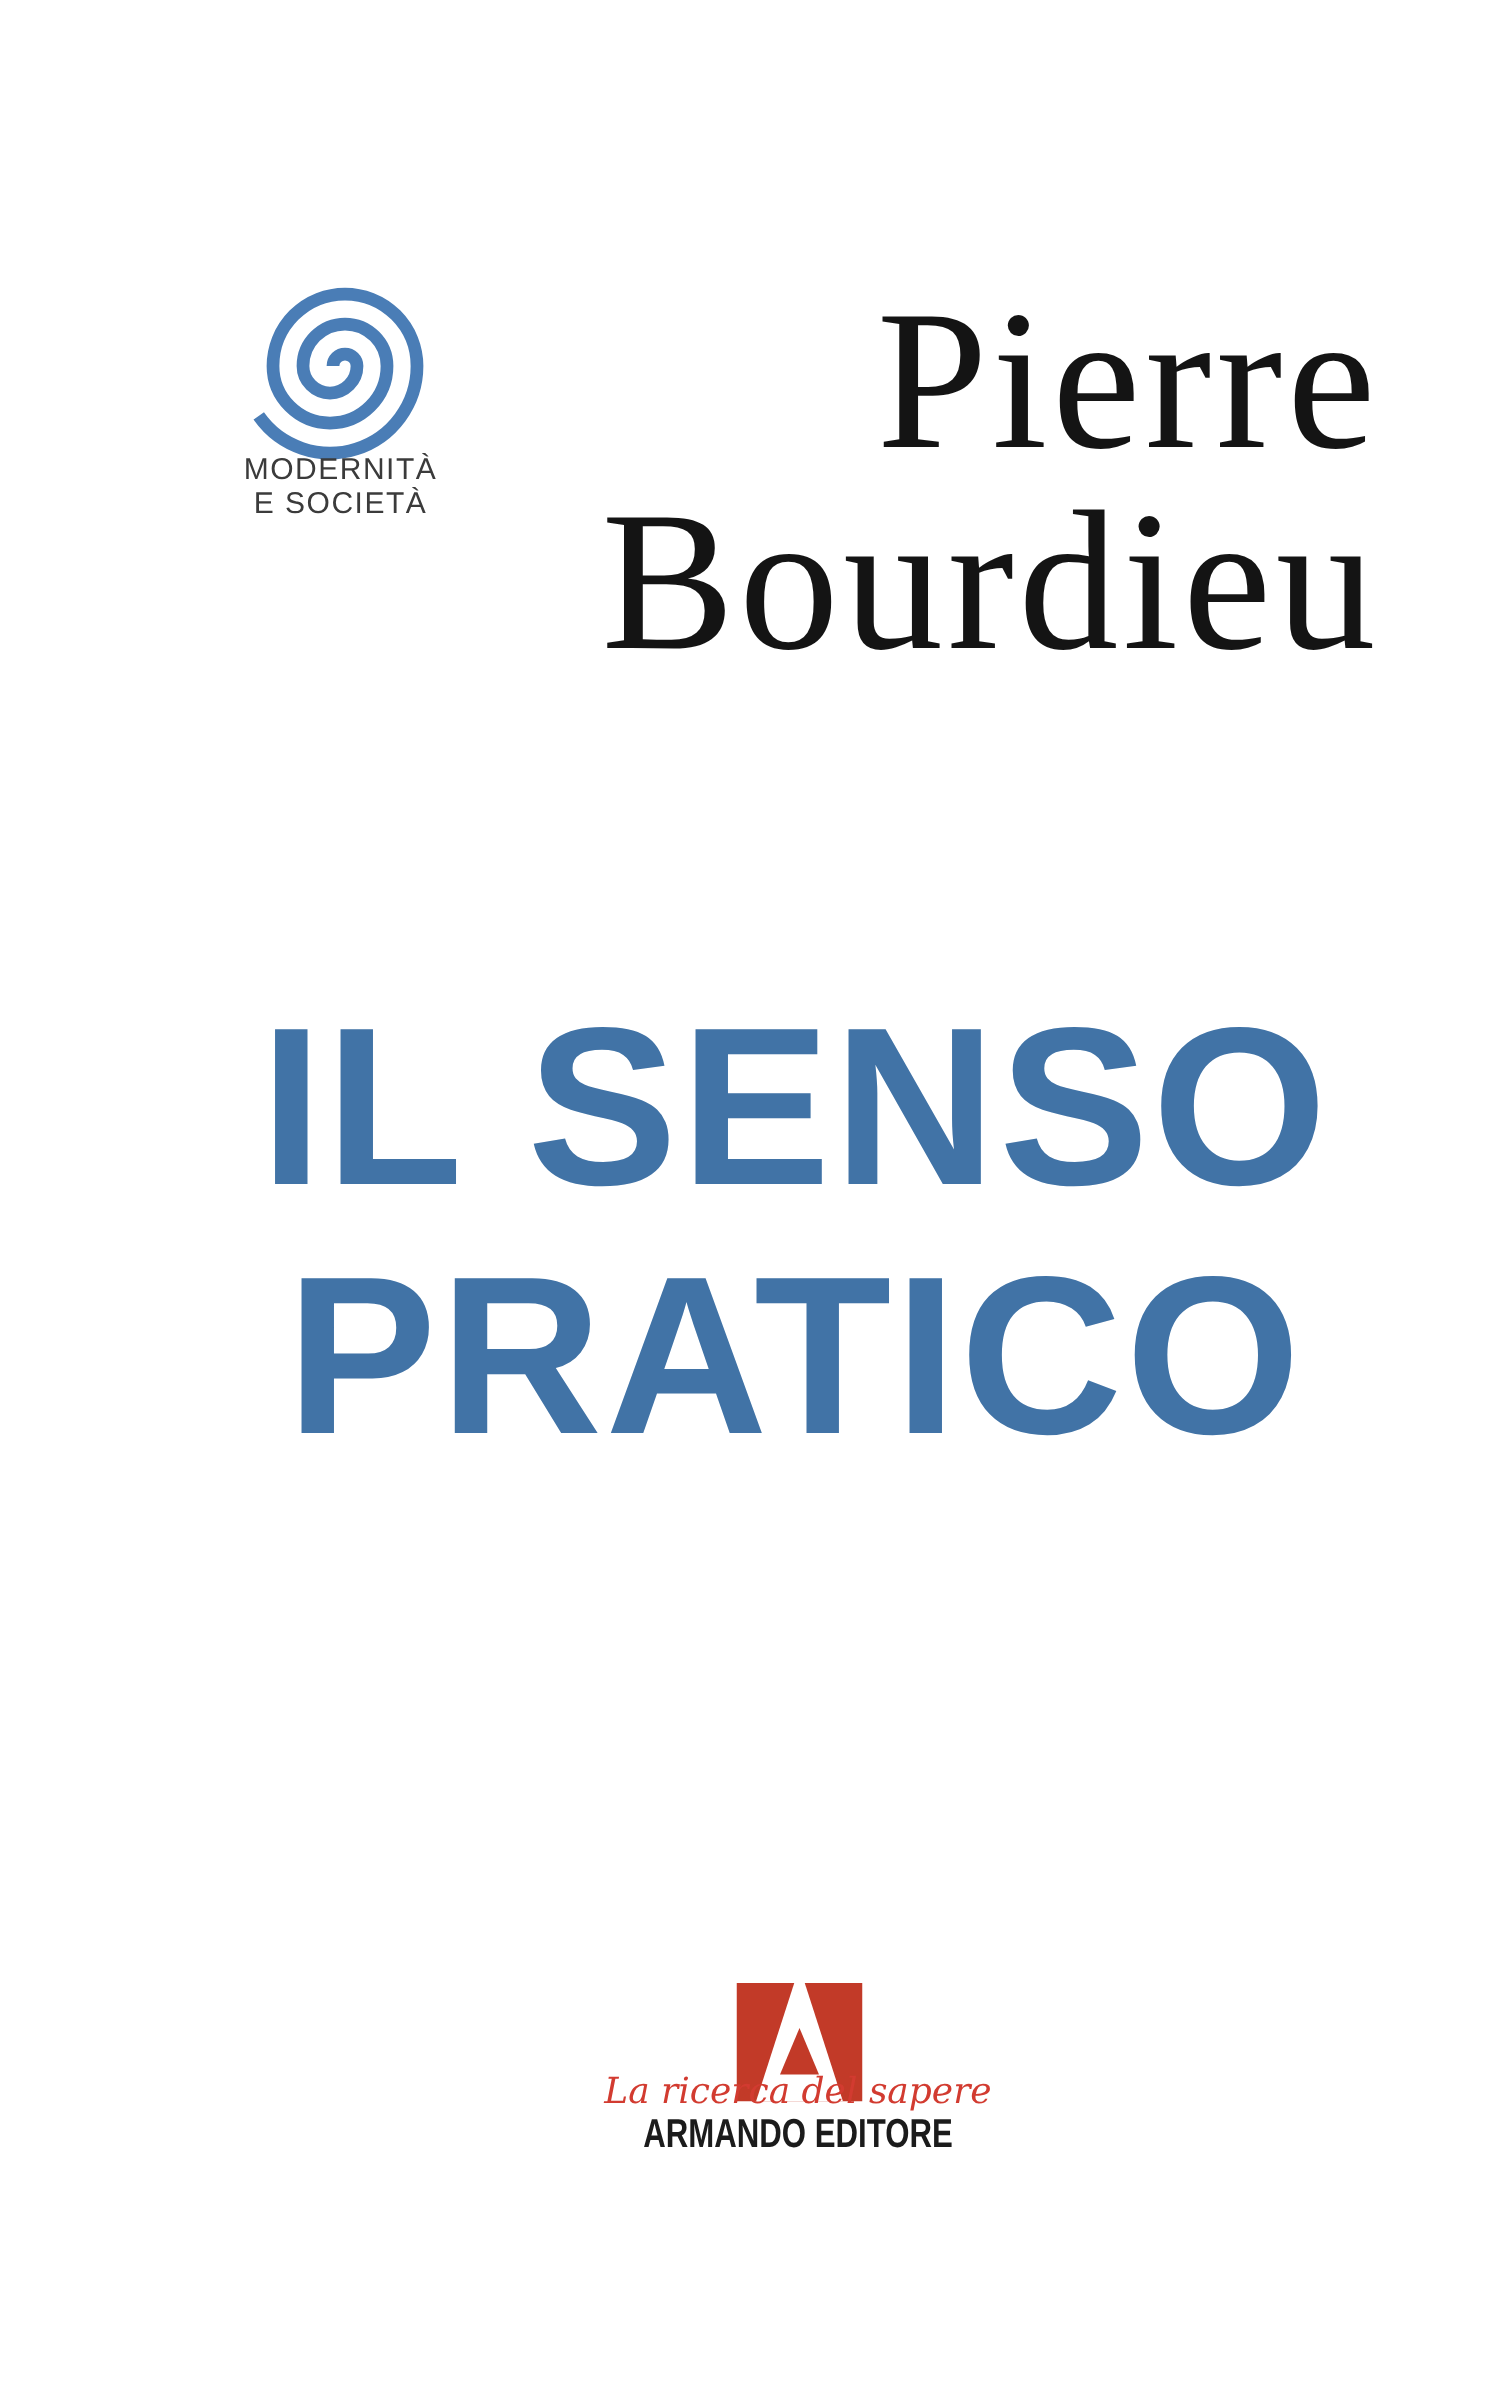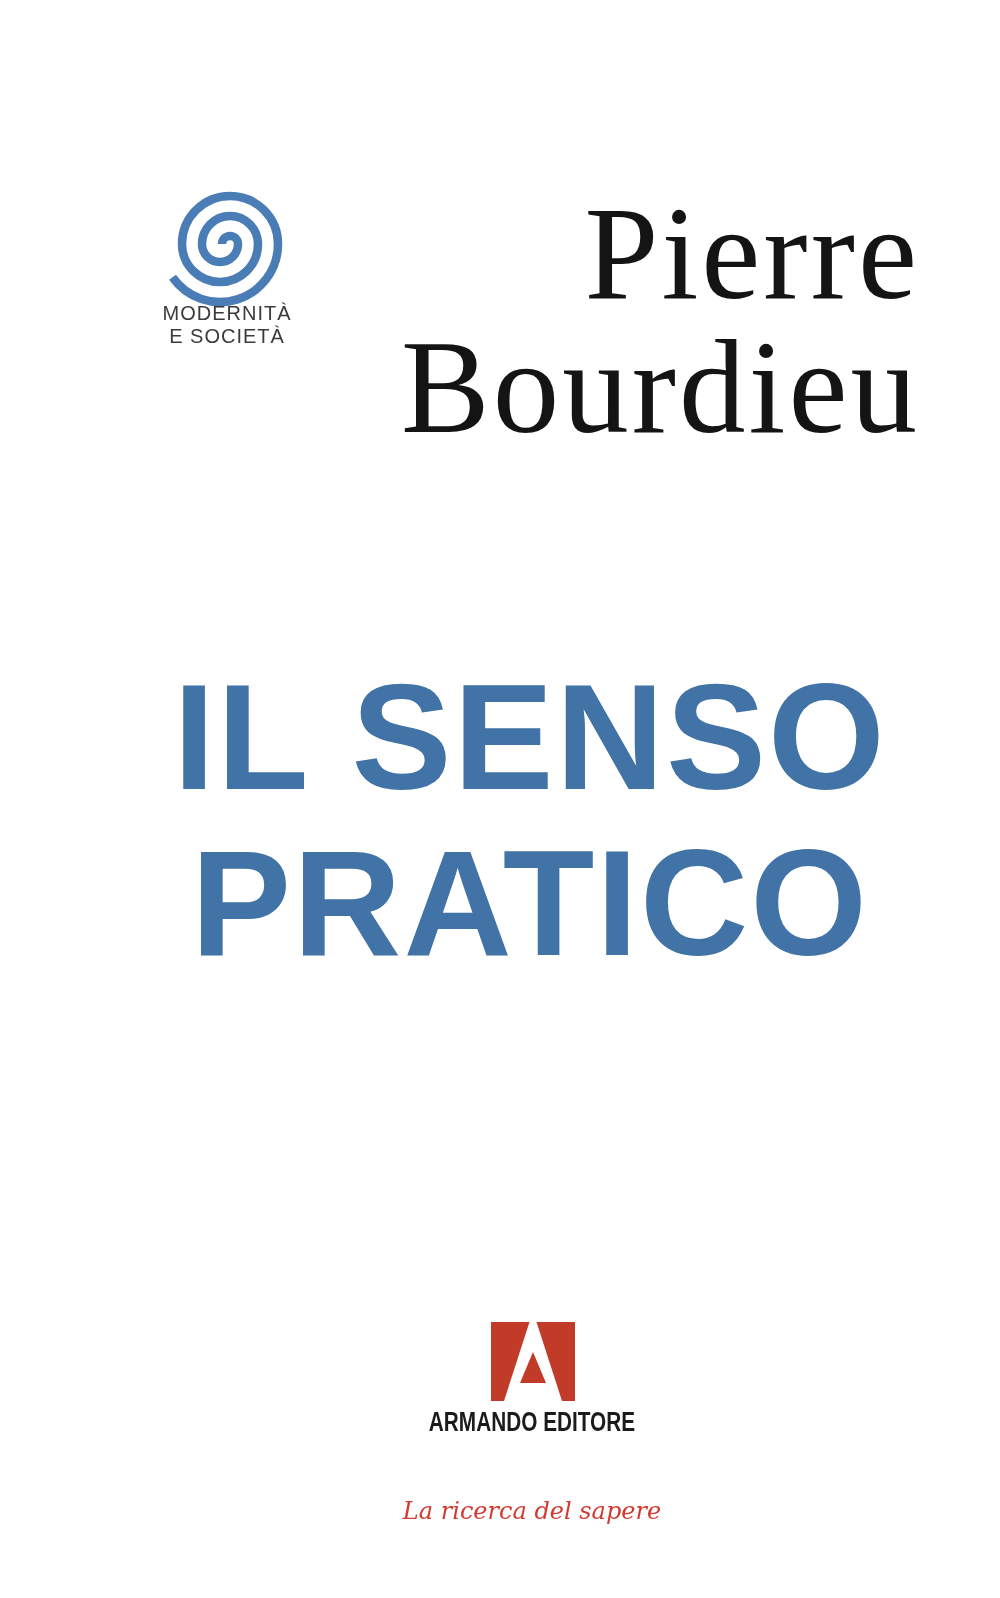--- a/index.html
+++ b/index.html
@@ -80,21 +80,21 @@
     font-size: 27px;
     line-height: 28px;
     color: #1b1b1b;
     transform: scaleX(0.77);
     transform-origin: center;
     white-space: nowrap;
   }
   .pub-tagline {
     position: absolute;
     left: 232px;
-    top: 1485px;
+    top: 1368px;
     width: 600px;
     text-align: center;
     font-family: "DejaVu Serif", serif;
     font-style: italic;
     font-size: 24px;
     line-height: 28px;
     color: #d23b30;
     white-space: nowrap;
   }
 </style>

